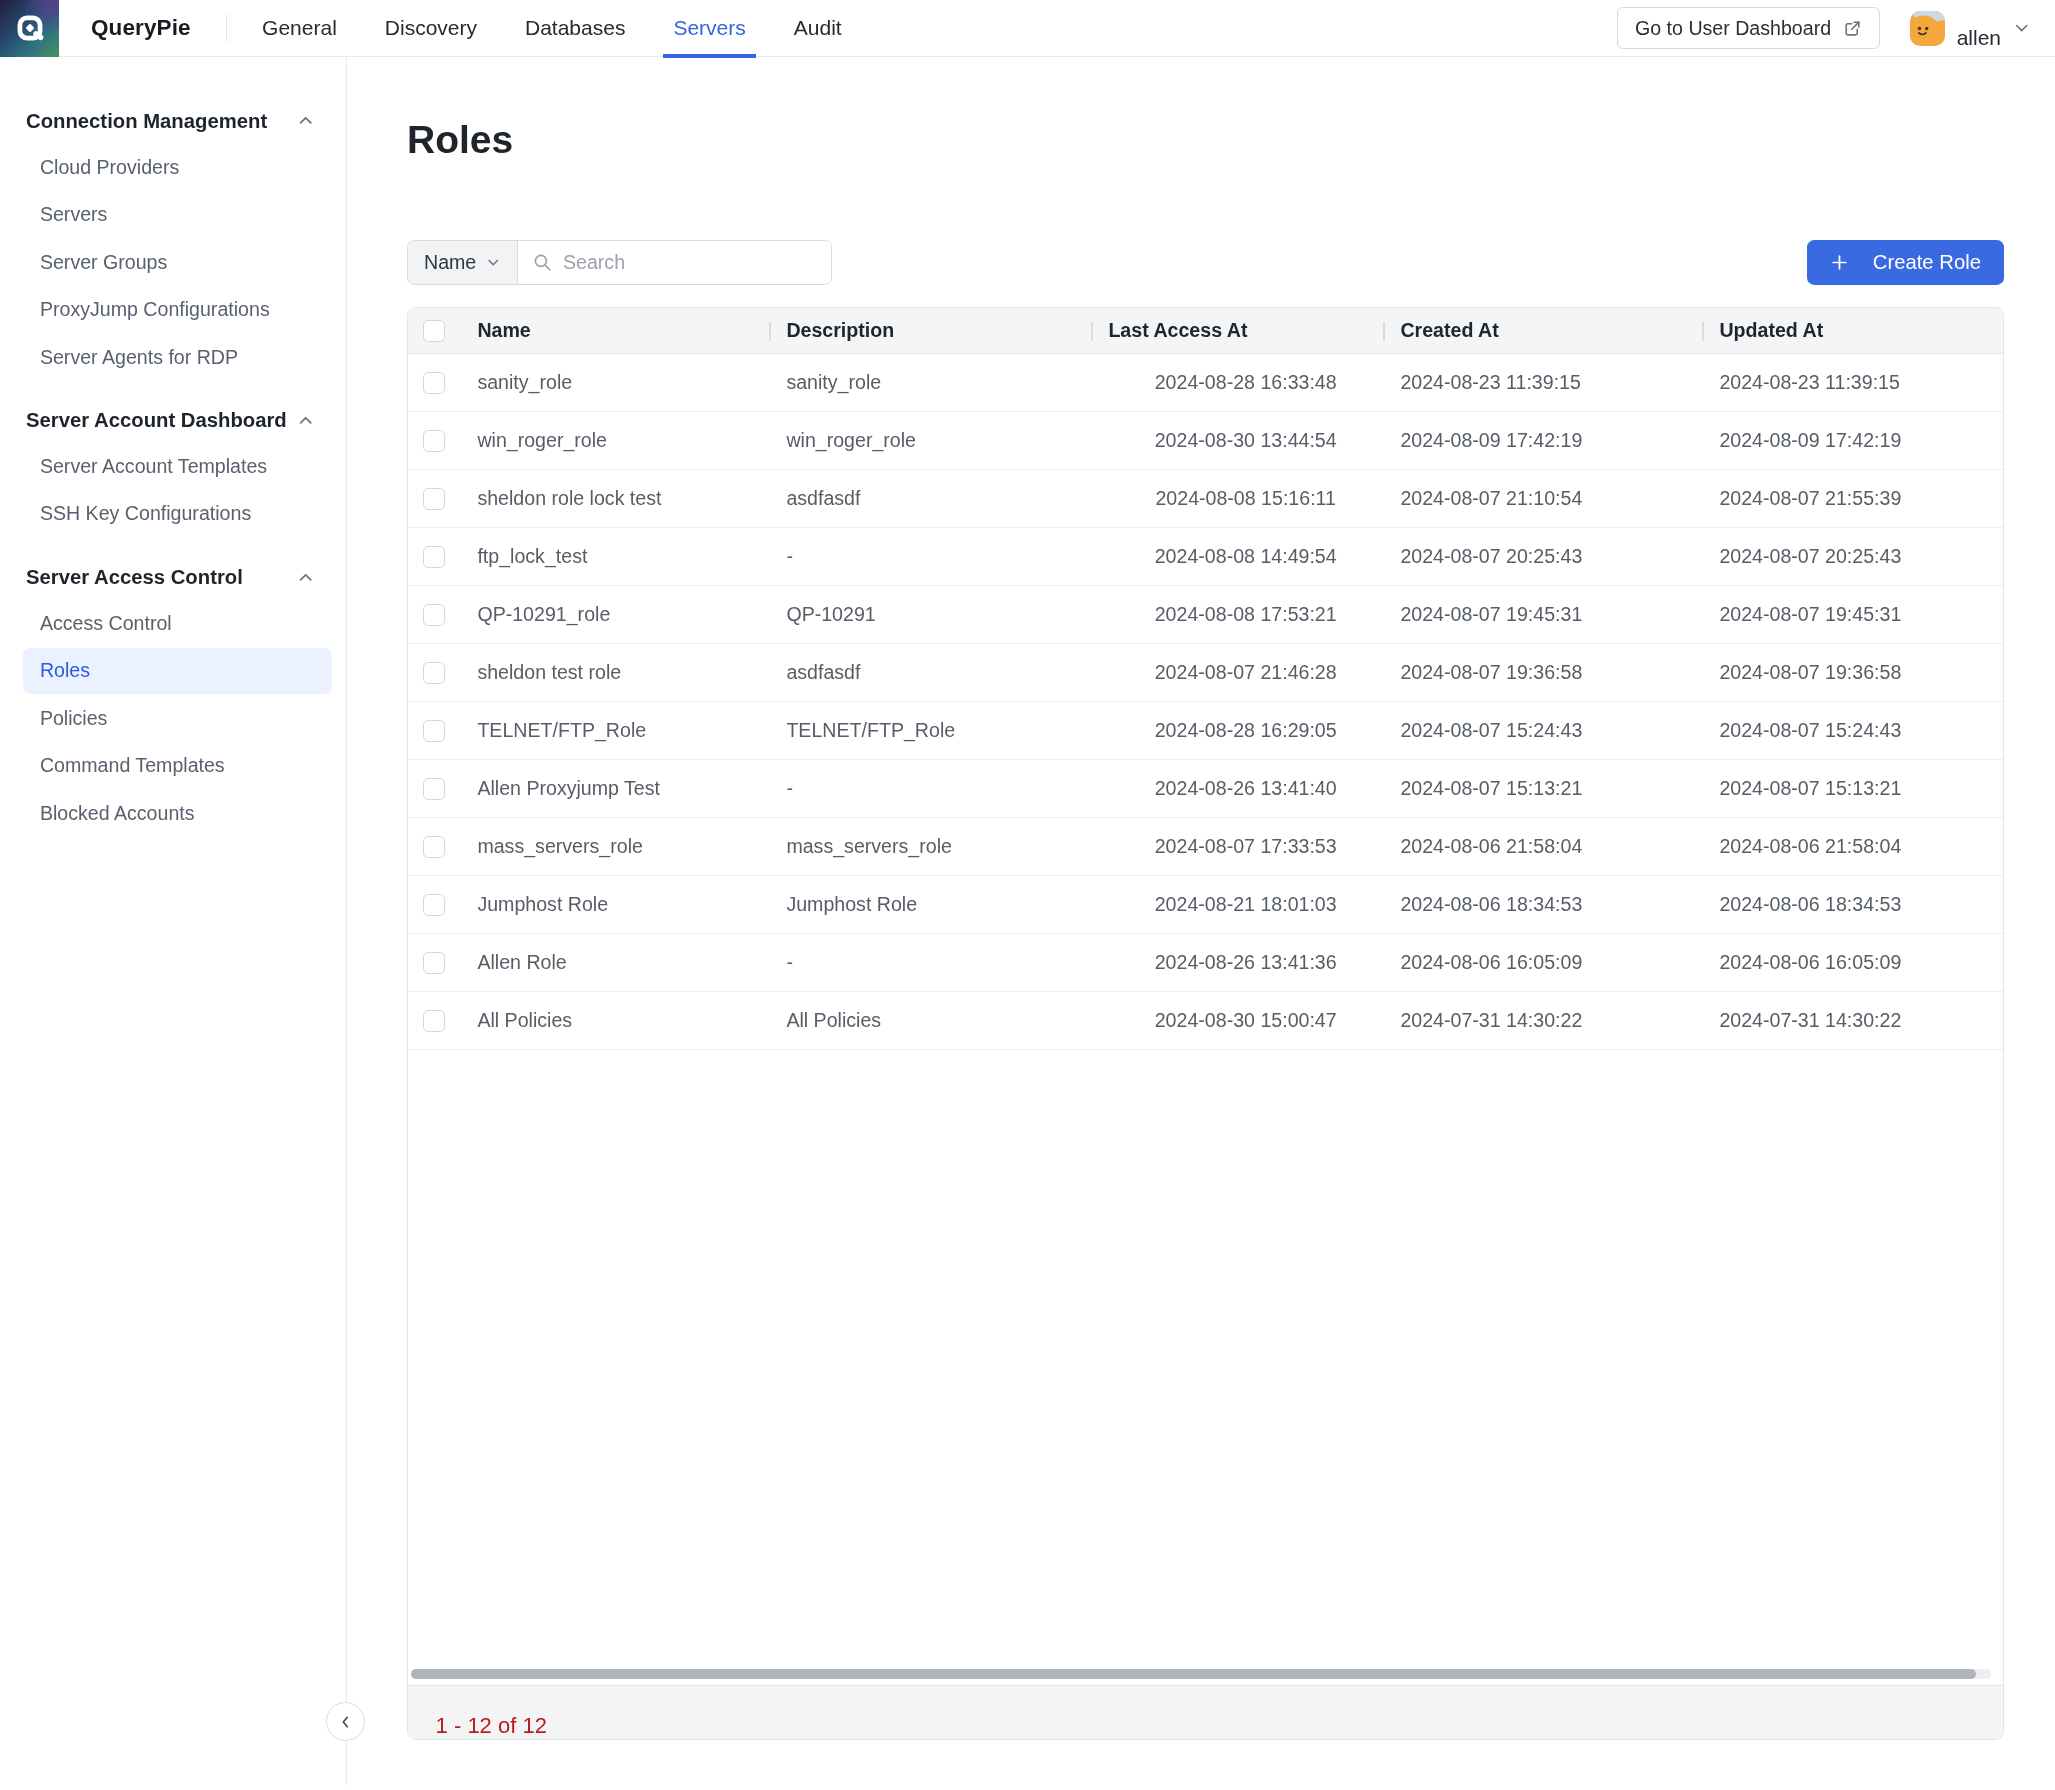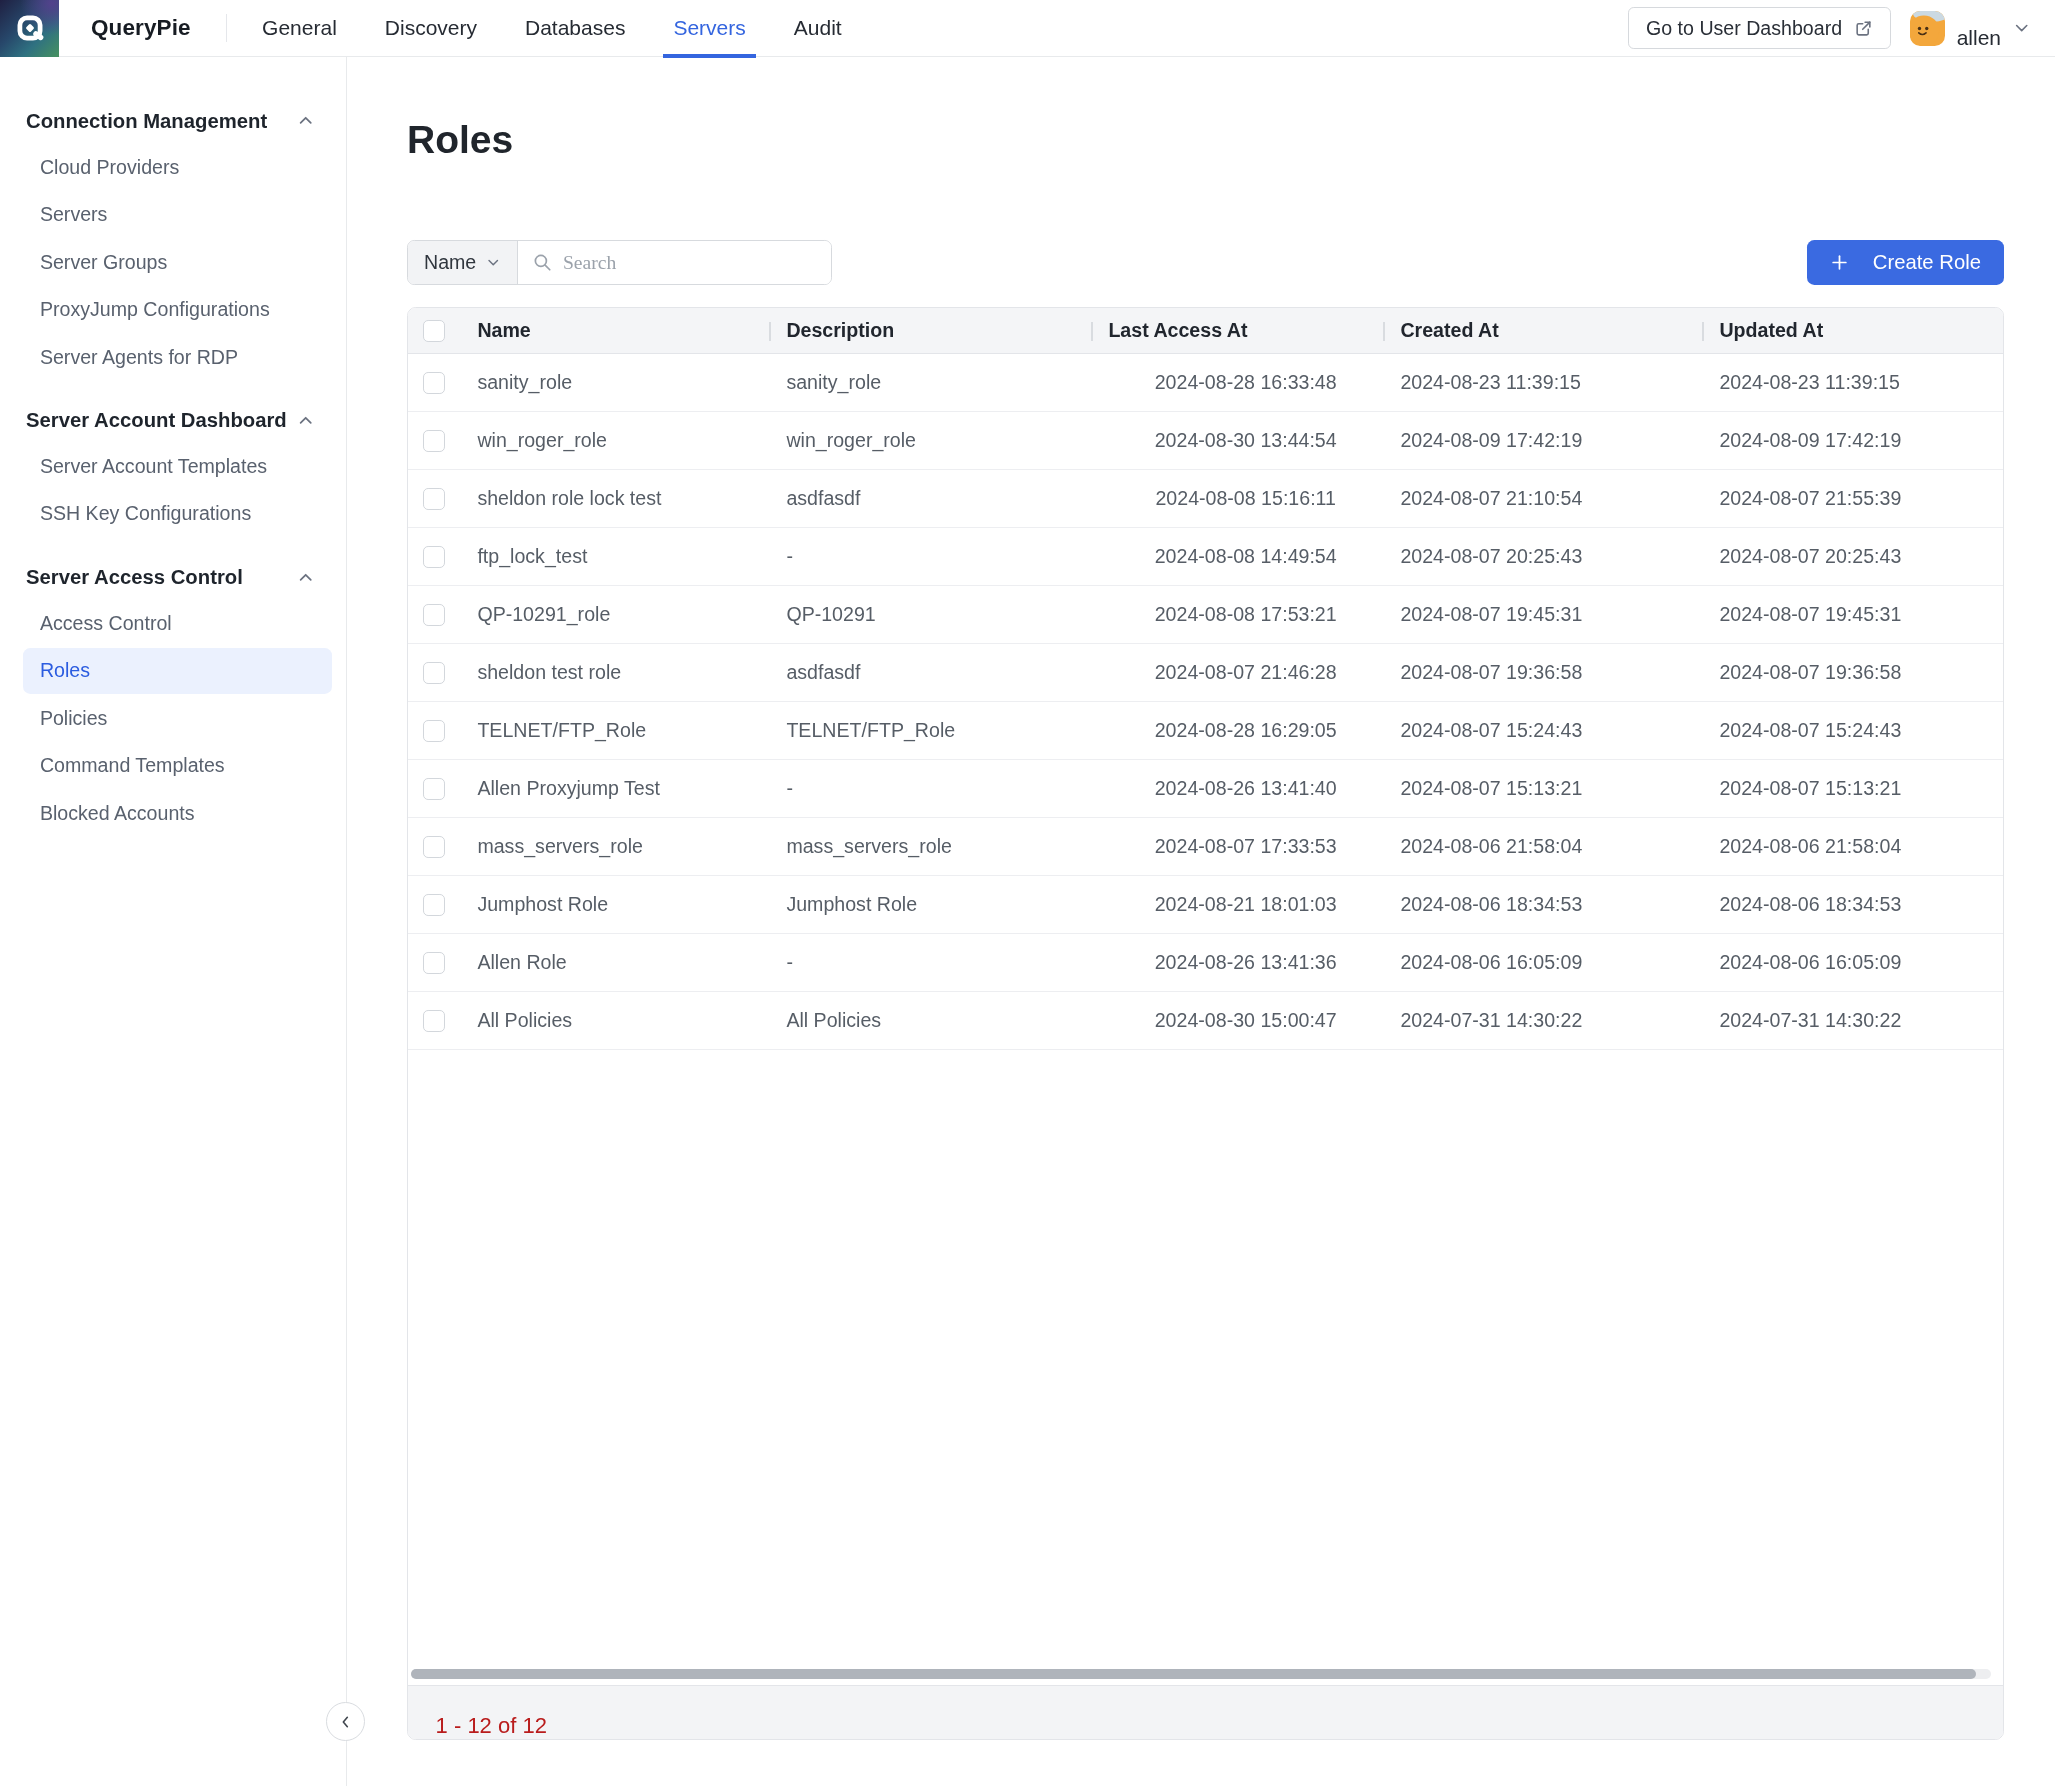--- a/index.html
+++ b/index.html
@@ -11,21 +11,21 @@
   .topbar { height:57px; display:flex; align-items:center; border-bottom:1.5px solid #E8EAEC; background:#fff; position:relative; z-index:3; }
   .logo { width:59px; height:57px; flex:none; display:flex; align-items:center; justify-content:center;
     background: radial-gradient(circle at 88% 6%, #53418C 0%, rgba(83,65,140,0) 42%),
                 linear-gradient(135deg, #1F2042 0%, #27486B 40%, #2F7181 68%, #47925F 100%); }
   .brand { font-size:22.5px; font-weight:700; color:#171C23; margin-left:32px; letter-spacing:0.1px; }
   .top-divider { width:1.5px; height:27.6px; background:#E5E7EB; margin:0 35px; }
   .nav { display:flex; align-items:center; gap:48px; height:57px; }
   .nav-item { position:relative; height:57px; display:flex; align-items:center; font-size:21px; color:#262B33; cursor:pointer; }
   .nav-item.active { color:#3465DF; font-weight:500; }
   .nav-item.active::after { content:""; position:absolute; left:-10.2px; right:-10.2px; bottom:-1.5px; height:4.4px; background:#3465DF; }
-  .top-right { margin-left:auto; display:flex; align-items:center; gap:19px; padding-right:26px; }
+  .top-right { margin-left:auto; display:flex; align-items:center; gap:30px; padding-right:26px; }
   .dash-btn { display:flex; align-items:center; gap:11.6px; height:42px; padding:0 17.4px; border:1.5px solid #D6D9DD;
     border-radius:5.8px; background:#fff; font-size:19.6px; color:#2A2F37; cursor:pointer; }
   .user-menu { display:flex; align-items:center; gap:11.6px; cursor:pointer; }
   .user-name { font-size:21px; color:#262B33;margin-top:19px; }
 
   
   .sidebar { position:absolute; left:0; top:57px; bottom:4px; width:347px; background:#fff;
     border-right:1.5px solid #E8EAEC; padding-top:41px; z-index:2; }
   .side-section { margin-bottom:17.4px; }
   .sec-head { height:46px; display:flex; align-items:center; justify-content:space-between;
@@ -43,21 +43,21 @@
 
   
   .main { position:absolute; left:348px; top:57px; right:0; bottom:0; padding:62px 52px 0 59px; background:#fff; }
   .page-title { font-size:39px; font-weight:800; color:#20252C; line-height:41px; }
   .controls { margin-top:80px; display:flex; align-items:center; justify-content:space-between; }
   .filter-group { display:flex; align-items:stretch; height:45px; border:1.5px solid #D7DADE; border-radius:7.3px; overflow:hidden; background:#fff; }
   .filter-field { display:flex; align-items:center; gap:10.2px; background:#F2F3F5; padding:0 16px;
     border-right:1.5px solid #D7DADE; font-size:19.6px; color:#30363E; cursor:pointer; }
   .searchbox { display:flex; align-items:center; gap:10.2px; padding:0 14.5px; width:313px; background:#fff; }
   .searchbox input { border:none; outline:none; font-size:19.6px; color:#30363E; width:100%;
-    font-family:Liberation Serif, serif; background:transparent; }
+    font-family:Liberation Sans, sans-serif; background:transparent; }
   .searchbox input::placeholder { color:#9BA2AB; }
   .create-btn { display:flex; align-items:center; gap:24px; height:45px; padding:0 23px; background:#3A6AE1;
     color:#fff; border:none; border-radius:7.3px; font-size:20.3px; font-weight:500; cursor:pointer;
     font-family:"Liberation Sans","DejaVu Sans",sans-serif; }
 
   
   .table-card { margin-top:22px; height:1433px; border:1.5px solid #E3E5E9; border-radius:8.7px;
     display:flex; flex-direction:column; overflow:hidden; background:#fff; }
   .thead { display:flex; align-items:center; height:46px; background:#F4F5F7; border-bottom:1.5px solid #E3E5E9; flex:none; }
   .hcell { position:relative; display:flex; align-items:center; height:100%; padding-left:17.4px;

